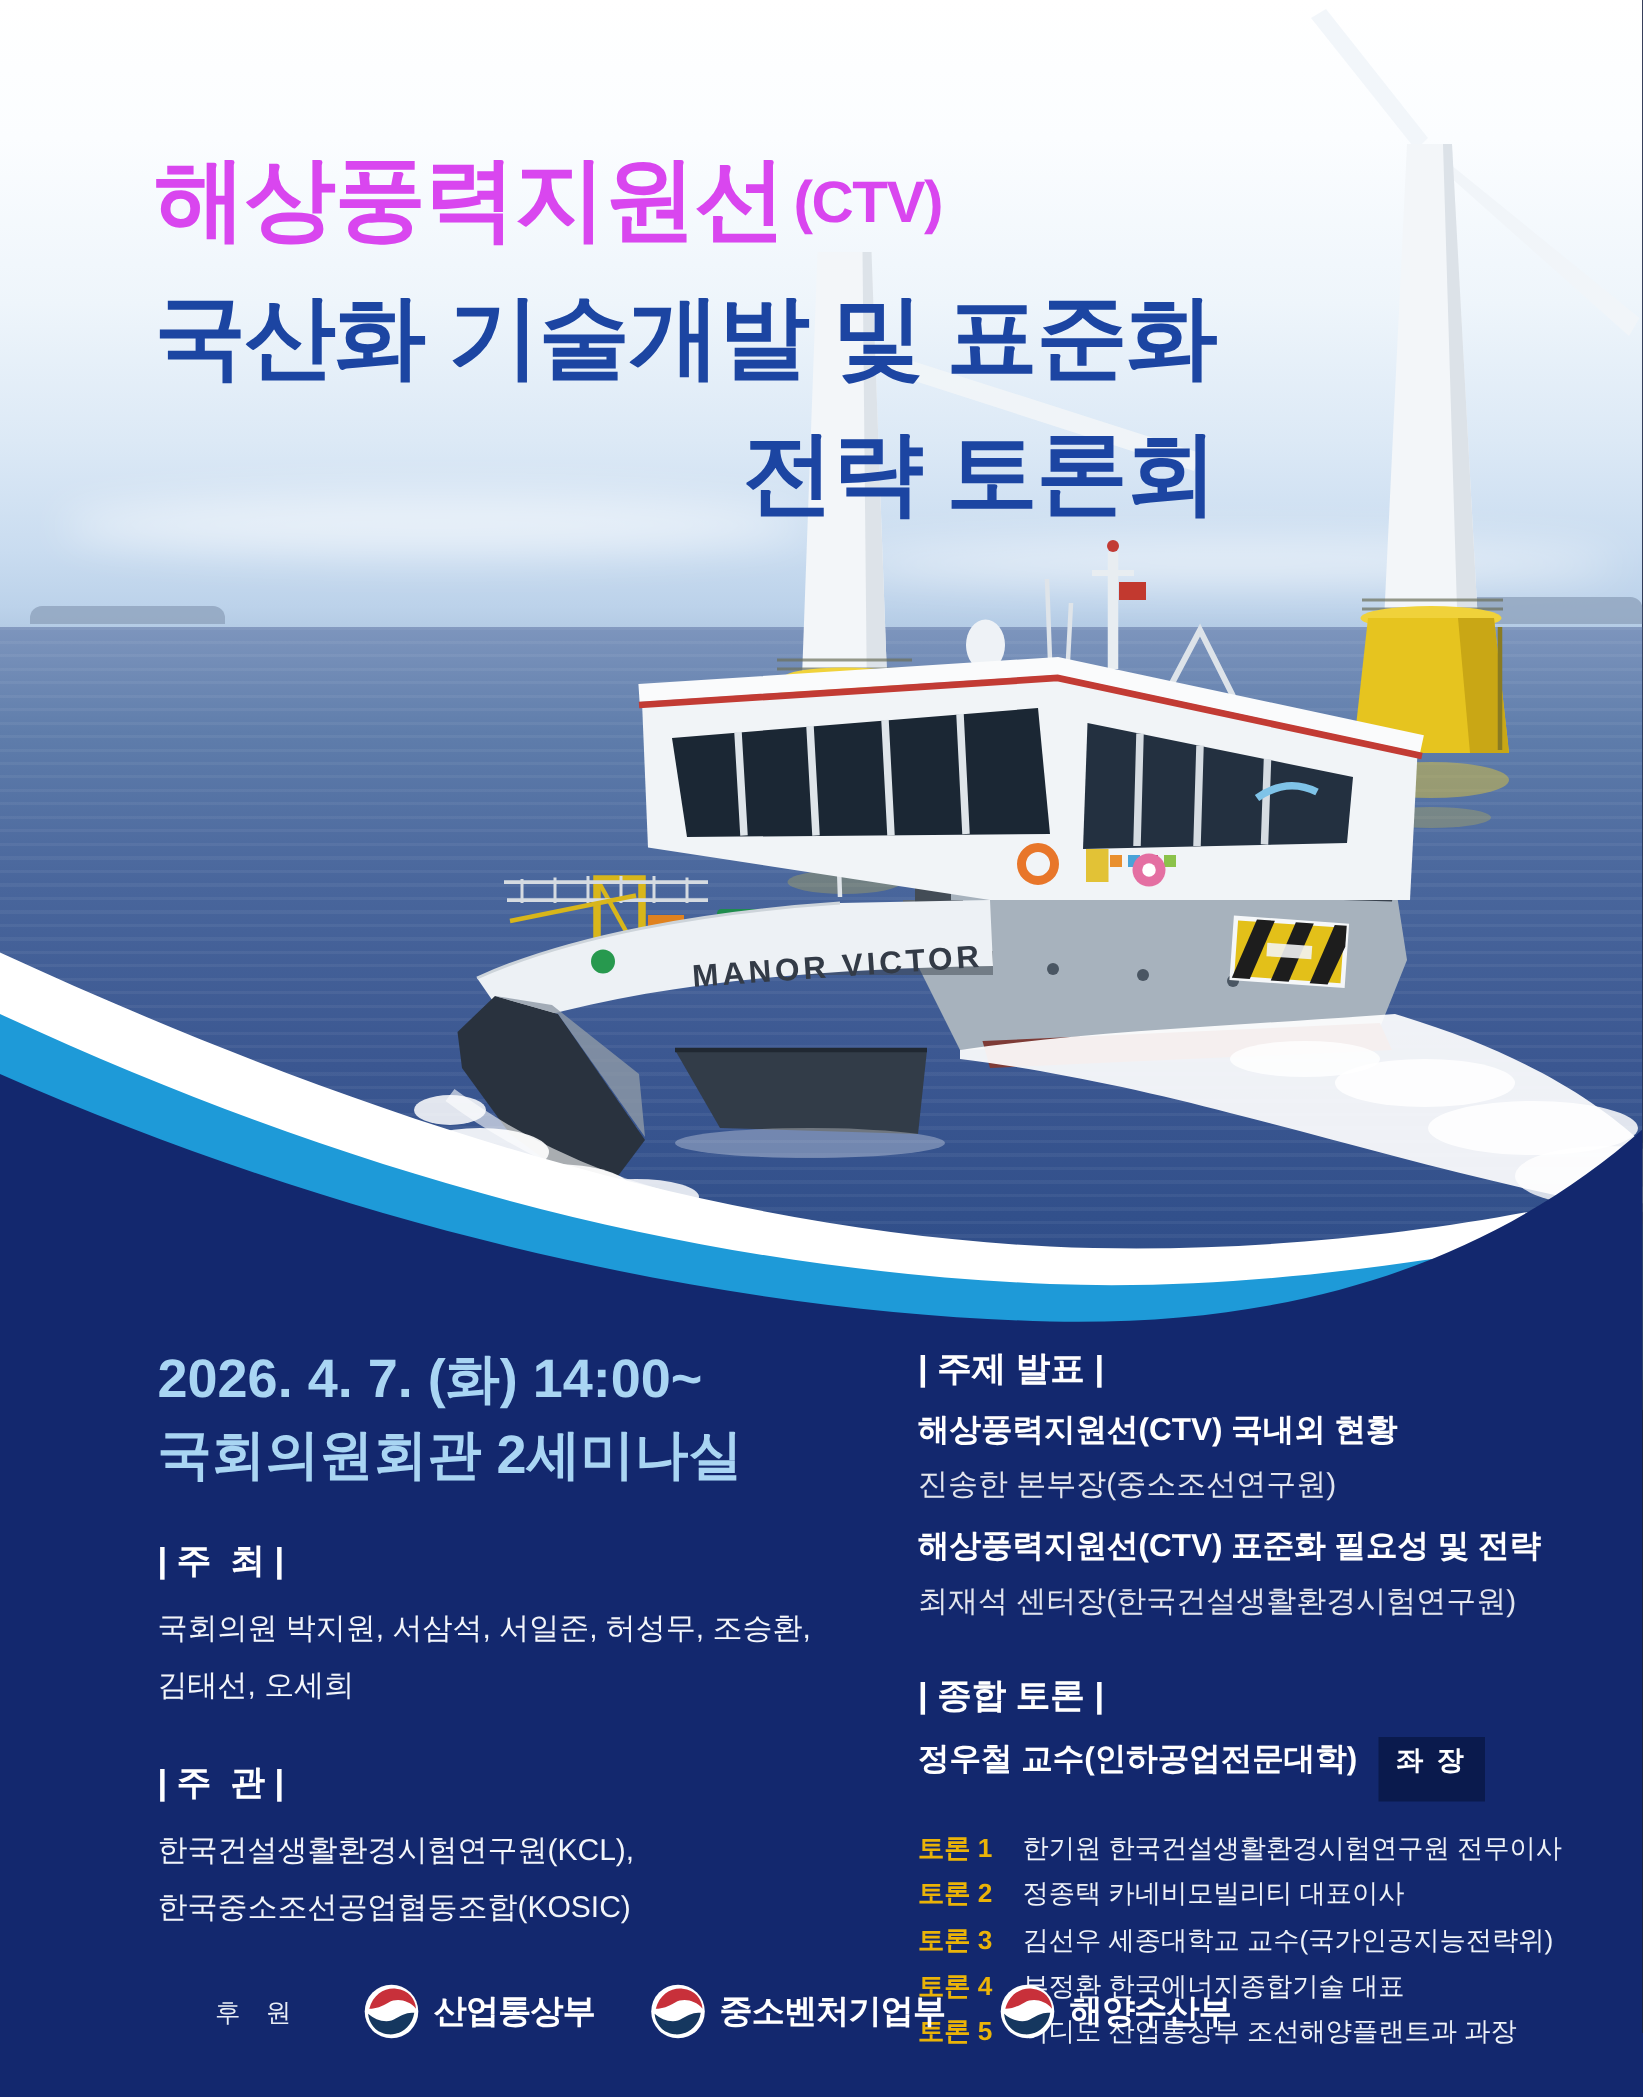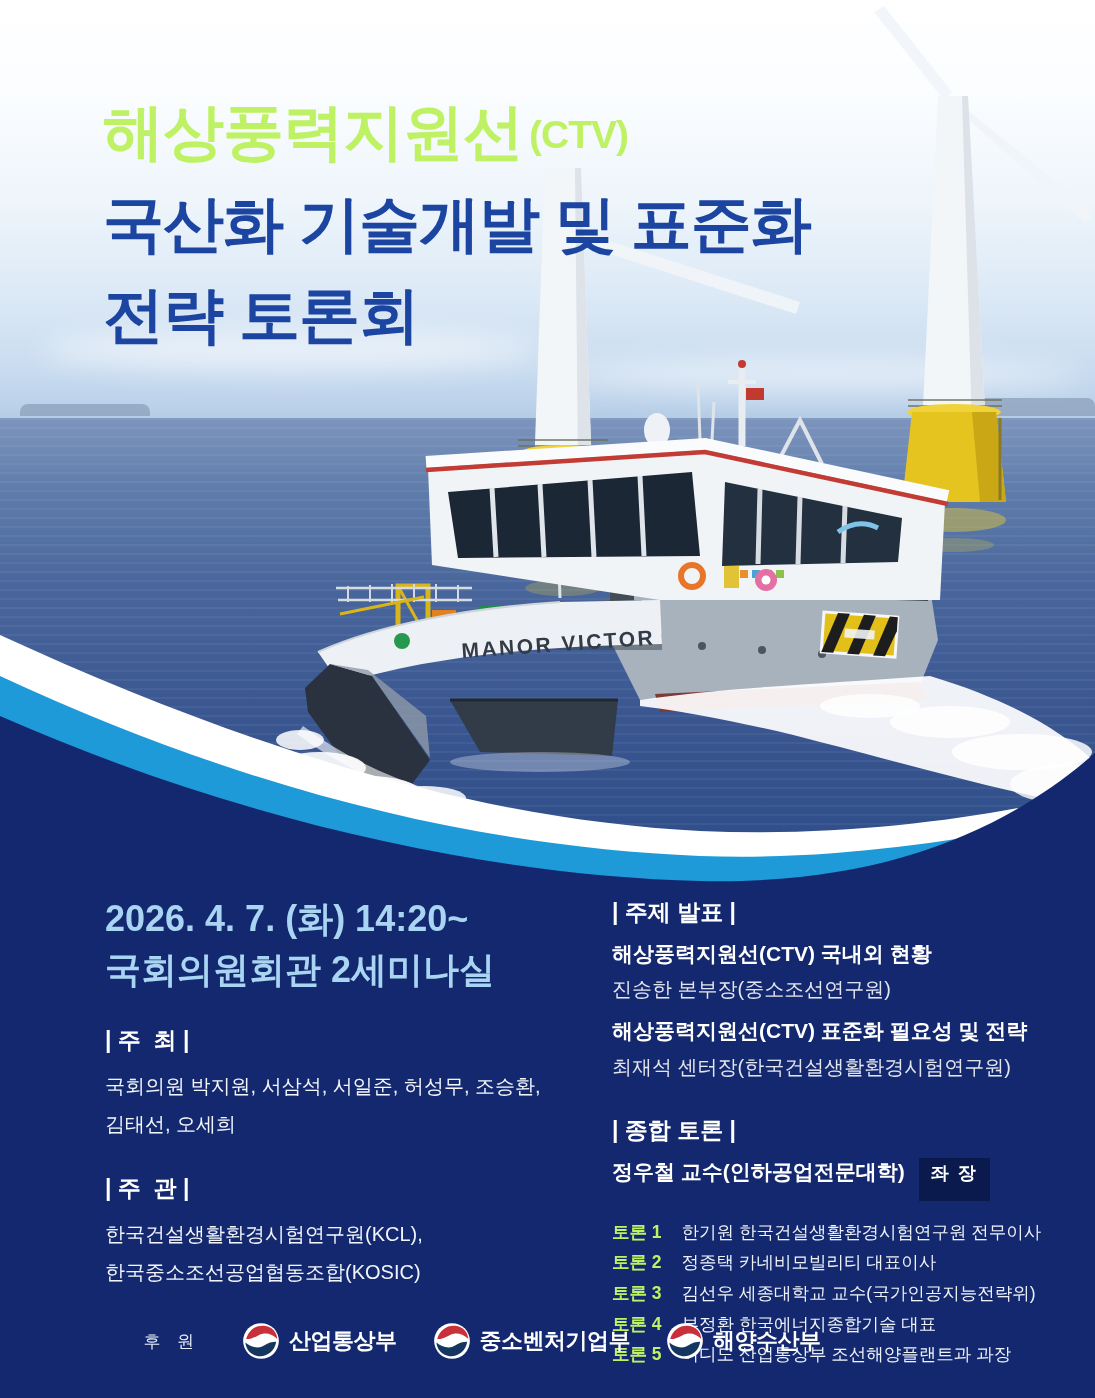--- a/index.html
+++ b/index.html
@@ -14,41 +14,41 @@
     background:linear-gradient(180deg,#ffffff 0%,#fbfdff 10%,#eef5fb 22%,#dce9f6 32%,#c9dcf0 40%,#bcd2ea 44%,#b1c9e3 46%,#9fb9d8 47%,#93add0 48%,#8aa5ca 50%,#7d9ac2 52%,#7090bb 100%);}
   .cloudband{position:absolute;left:0;right:0;height:40px;background:rgba(255,255,255,.55);filter:blur(14px);border-radius:50%;}
   .sea{position:absolute;left:0;top:418px;width:1095px;height:502px;
     background:linear-gradient(180deg,#7d95bd 0%,#5f7dab 14%,#49669c 34%,#3b5791 58%,#32508b 78%,#2c4a85 100%);}
   .sea:after{content:"";position:absolute;inset:0;
     background:repeating-linear-gradient(180deg,rgba(255,255,255,.05) 0 2px,rgba(0,0,0,0) 2px 9px);}
   .island{position:absolute;background:#8ea2bd;border-radius:8px 8px 0 0;opacity:.8;}
   .scene{position:absolute;left:0;top:0;}
   
   .title{position:absolute;left:103px;top:100px;z-index:6;letter-spacing:-1px;line-height:1.06;}
-  .title .l1{color:#bef264;font-size:61px;font-weight:900;margin-bottom:27px;}
+  .title .l1{color:#d946ef;font-size:61px;font-weight:900;margin-bottom:27px;}
   .title .l1 .sfx{font-size:39px;position:relative;top:-5px;margin-left:6px;}
-  .title .l2,.title .l3{color:#1c45a2;font-size:61px;font-weight:900;margin-bottom:27px;}
+  .title .l2,.title .l3{color:#1c45a2;font-size:61px;font-weight:900;margin-bottom:27px;text-align:right;}
   
   .swoosh{position:absolute;left:0;top:600px;z-index:4;}
   
   .col{position:absolute;z-index:7;color:#fff;}
   .col-left{left:105px;top:893px;width:480px;}
   .col-right{left:612px;top:897px;width:470px;}
   .when{color:#a9d5f3;font-size:36px;font-weight:800;line-height:1.42;letter-spacing:0;}
   .sec-h{font-size:23px;font-weight:800;color:#ffffff;white-space:pre;margin-top:30px;margin-bottom:12px;}
   .body-l{font-size:20px;line-height:1.88;color:#f2f5fa;}
   .p-item-title{font-size:21px;font-weight:800;color:#ffffff;margin-top:10px;line-height:1.35;}
   .p-item-sub{font-size:20px;color:rgba(255,255,255,.88);margin-top:8px;margin-bottom:14px;}
   .col-right .sec-h{margin-top:0;}
   .sec-h.gap{margin-top:34px;}
   .chair{font-size:21px;font-weight:800;margin:2px 0 16px;}
   .chair-badge{display:inline-block;background:#0a1a4d;color:#fff;font-size:18px;font-weight:700;
     padding:3px 12px 16px;margin-left:14px;letter-spacing:2px;}
   .debate-row{font-size:17.5px;line-height:1.75;color:#eef2f8;}
-  .debate-label{font-weight:800;margin-right:20px;color:#bef264;}
+  .debate-label{font-weight:800;margin-right:20px;color:#eab308;}
   
   .footer{position:absolute;left:0;top:1322px;width:964px;z-index:7;display:flex;
     justify-content:center;align-items:center;gap:36px;}
   .sponsor-label{color:#e8edf5;font-size:17px;letter-spacing:6px;margin-right:6px;}
   .ministry{display:flex;align-items:center;gap:9px;}
   .ministry .name{color:#fff;font-size:22px;font-weight:800;letter-spacing:-.5px;}
 </style>
 </head>
 <body>
 
@@ -183,21 +183,21 @@
     <div class="l3">전략 토론회</div>
   </div>
 
   <svg class="swoosh" width="1095" height="340" viewBox="0 0 1095 340">
     <path d="M0,35 C 250,150 480,220 700,231 C 850,238 1000,216 1095,191 V340 H0 Z" fill="#ffffff"></path>
     <path d="M0,76 C 250,192 480,247 700,256 C 860,262 1000,231 1095,216 V340 H0 Z" fill="#1e9ad8"></path>
     <path d="M0,116 C 250,226 500,276 700,281 C 880,285 1005,232 1095,153 V340 H0 Z" fill="#13286e"></path>
   </svg>
 
   <div class="col col-left">
-    <div class="when">2026. 4. 7. (화) 14:20~</div>
+    <div class="when">2026. 4. 7. (화) 14:00~</div>
     <div class="when">국회의원회관 2세미나실</div>
 
     <div class="sec-h">| 주  최 |</div>
     <div class="body-l">국회의원 박지원, 서삼석, 서일준, 허성무, 조승환,</div>
     <div class="body-l">김태선, 오세희</div>
 
     <div class="sec-h">| 주  관 |</div>
     <div class="body-l">한국건설생활환경시험연구원(KCL),</div>
     <div class="body-l">한국중소조선공업협동조합(KOSIC)</div>
   </div>

